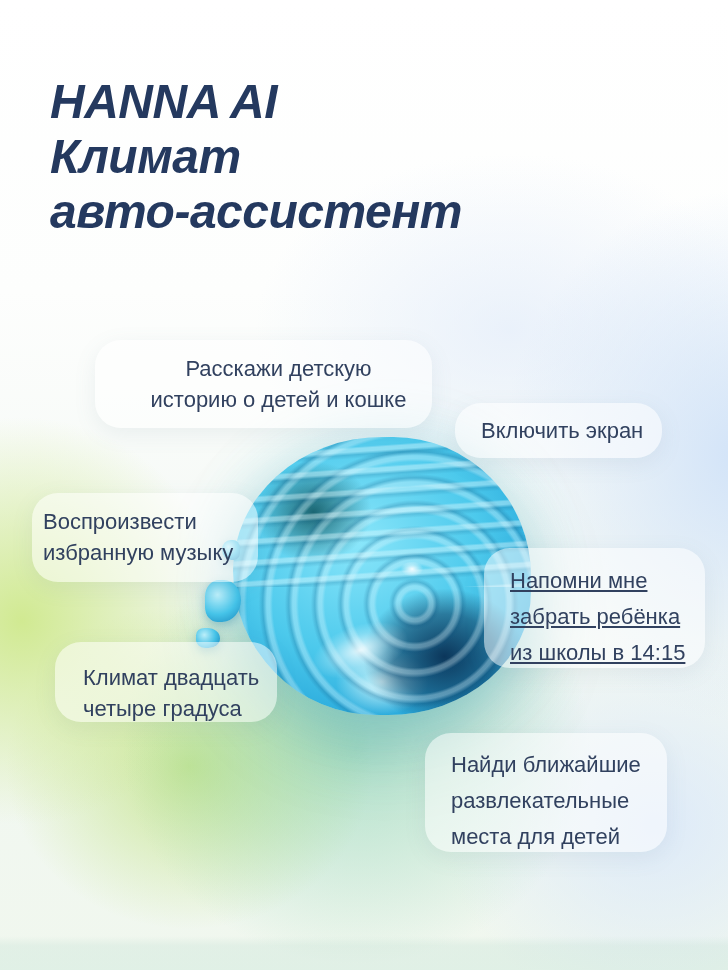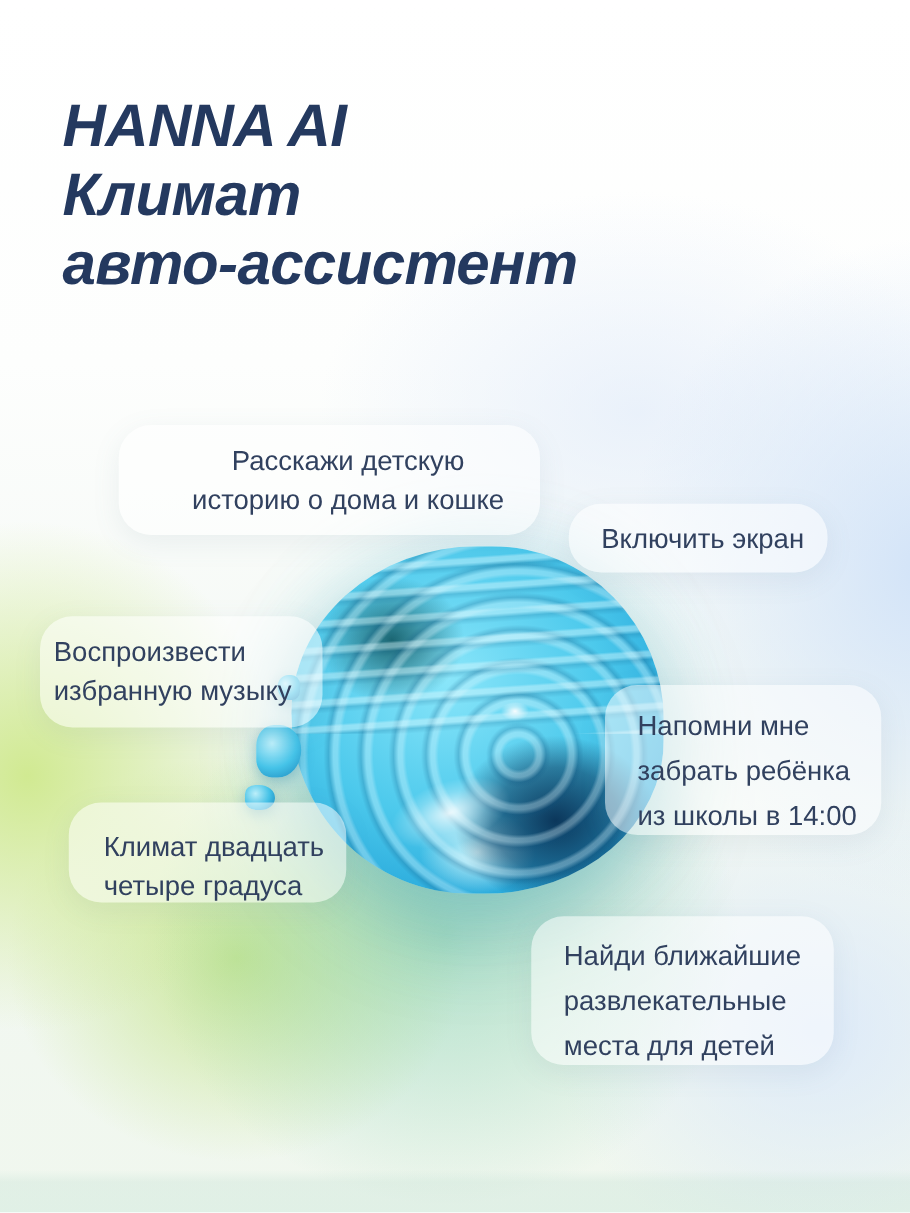--- a/index.html
+++ b/index.html
@@ -23,21 +23,21 @@
   .title .tline{display:block;white-space:nowrap;}
 
   
   .chip{position:absolute;background:rgba(255,255,255,0.52);border-radius:26px;
         color:#31415f;font-size:22px;line-height:31px;box-sizing:border-box;
         box-shadow:0 6px 22px rgba(100,130,150,0.10);}
   .chip .line{display:block;white-space:nowrap;}
   .chip-1{left:95px; top:340px; width:337px;height:88px; padding:13px 0 0 30px;text-align:center;}
   .chip-2{left:455px;top:403px; width:207px;height:55px; padding:12px 0 0 26px;}
   .chip-3{left:32px; top:493px; width:226px;height:89px; padding:13px 0 0 11px;}
-  .chip-4{left:484px;top:548px; width:221px;height:120px;padding:15px 0 0 26px;line-height:36px;}
+  .chip-4{left:484px;top:548px; width:221px;height:120px;padding:15px 0 0 26px;line-height:36px;text-decoration:underline;}
   .chip-5{left:55px; top:642px; width:222px;height:80px; padding:20px 0 0 28px;}
   .chip-6{left:120px;top:757px; width:225px;height:54px; padding:11px 0 0 28px;}
   .chip-7{left:425px;top:733px; width:242px;height:119px;padding:14px 0 12px 26px;line-height:36px;}
 
   
   .orb{position:absolute;left:233px;top:437px;width:298px;height:278px;overflow:hidden;
        border-radius:52% 48% 50% 50% / 50% 52% 46% 54%;
        box-shadow:0 30px 70px rgba(40,140,150,0.35), 0 0 60px rgba(80,200,230,0.22);
        background:
          radial-gradient(38% 34% at 71% 79%, rgba(7,43,79,0.92) 0%, rgba(7,43,79,0.50) 45%, rgba(7,43,79,0) 72%),
@@ -82,36 +82,36 @@
     <div class="orb-waves"></div>
     <div class="orb-swirl"></div>
     <div class="orb-dot"></div>
   </div>
   <div class="droplet d1"></div>
   <div class="droplet d2"></div>
   <div class="droplet d3"></div>
 
   <div class="chip chip-1">
     <span class="line">Расскажи детскую</span>
-    <span class="line">историю о дома и кошке</span>
+    <span class="line">историю о детей и кошке</span>
   </div>
 
   <div class="chip chip-2">
     <span class="line">Включить экран</span>
   </div>
 
   <div class="chip chip-3">
     <span class="line">Воспроизвести</span>
     <span class="line">избранную музыку</span>
   </div>
 
   <div class="chip chip-4">
     <span class="line">Напомни мне</span>
     <span class="line">забрать ребёнка</span>
-    <span class="line">из школы в 14:00</span>
+    <span class="line">из школы в 14:15</span>
   </div>
 
   <div class="chip chip-5">
     <span class="line">Климат двадцать</span>
     <span class="line">четыре градуса</span>
   </div>
 
 
   <div class="chip chip-7">
     <span class="line">Найди ближайшие</span>

